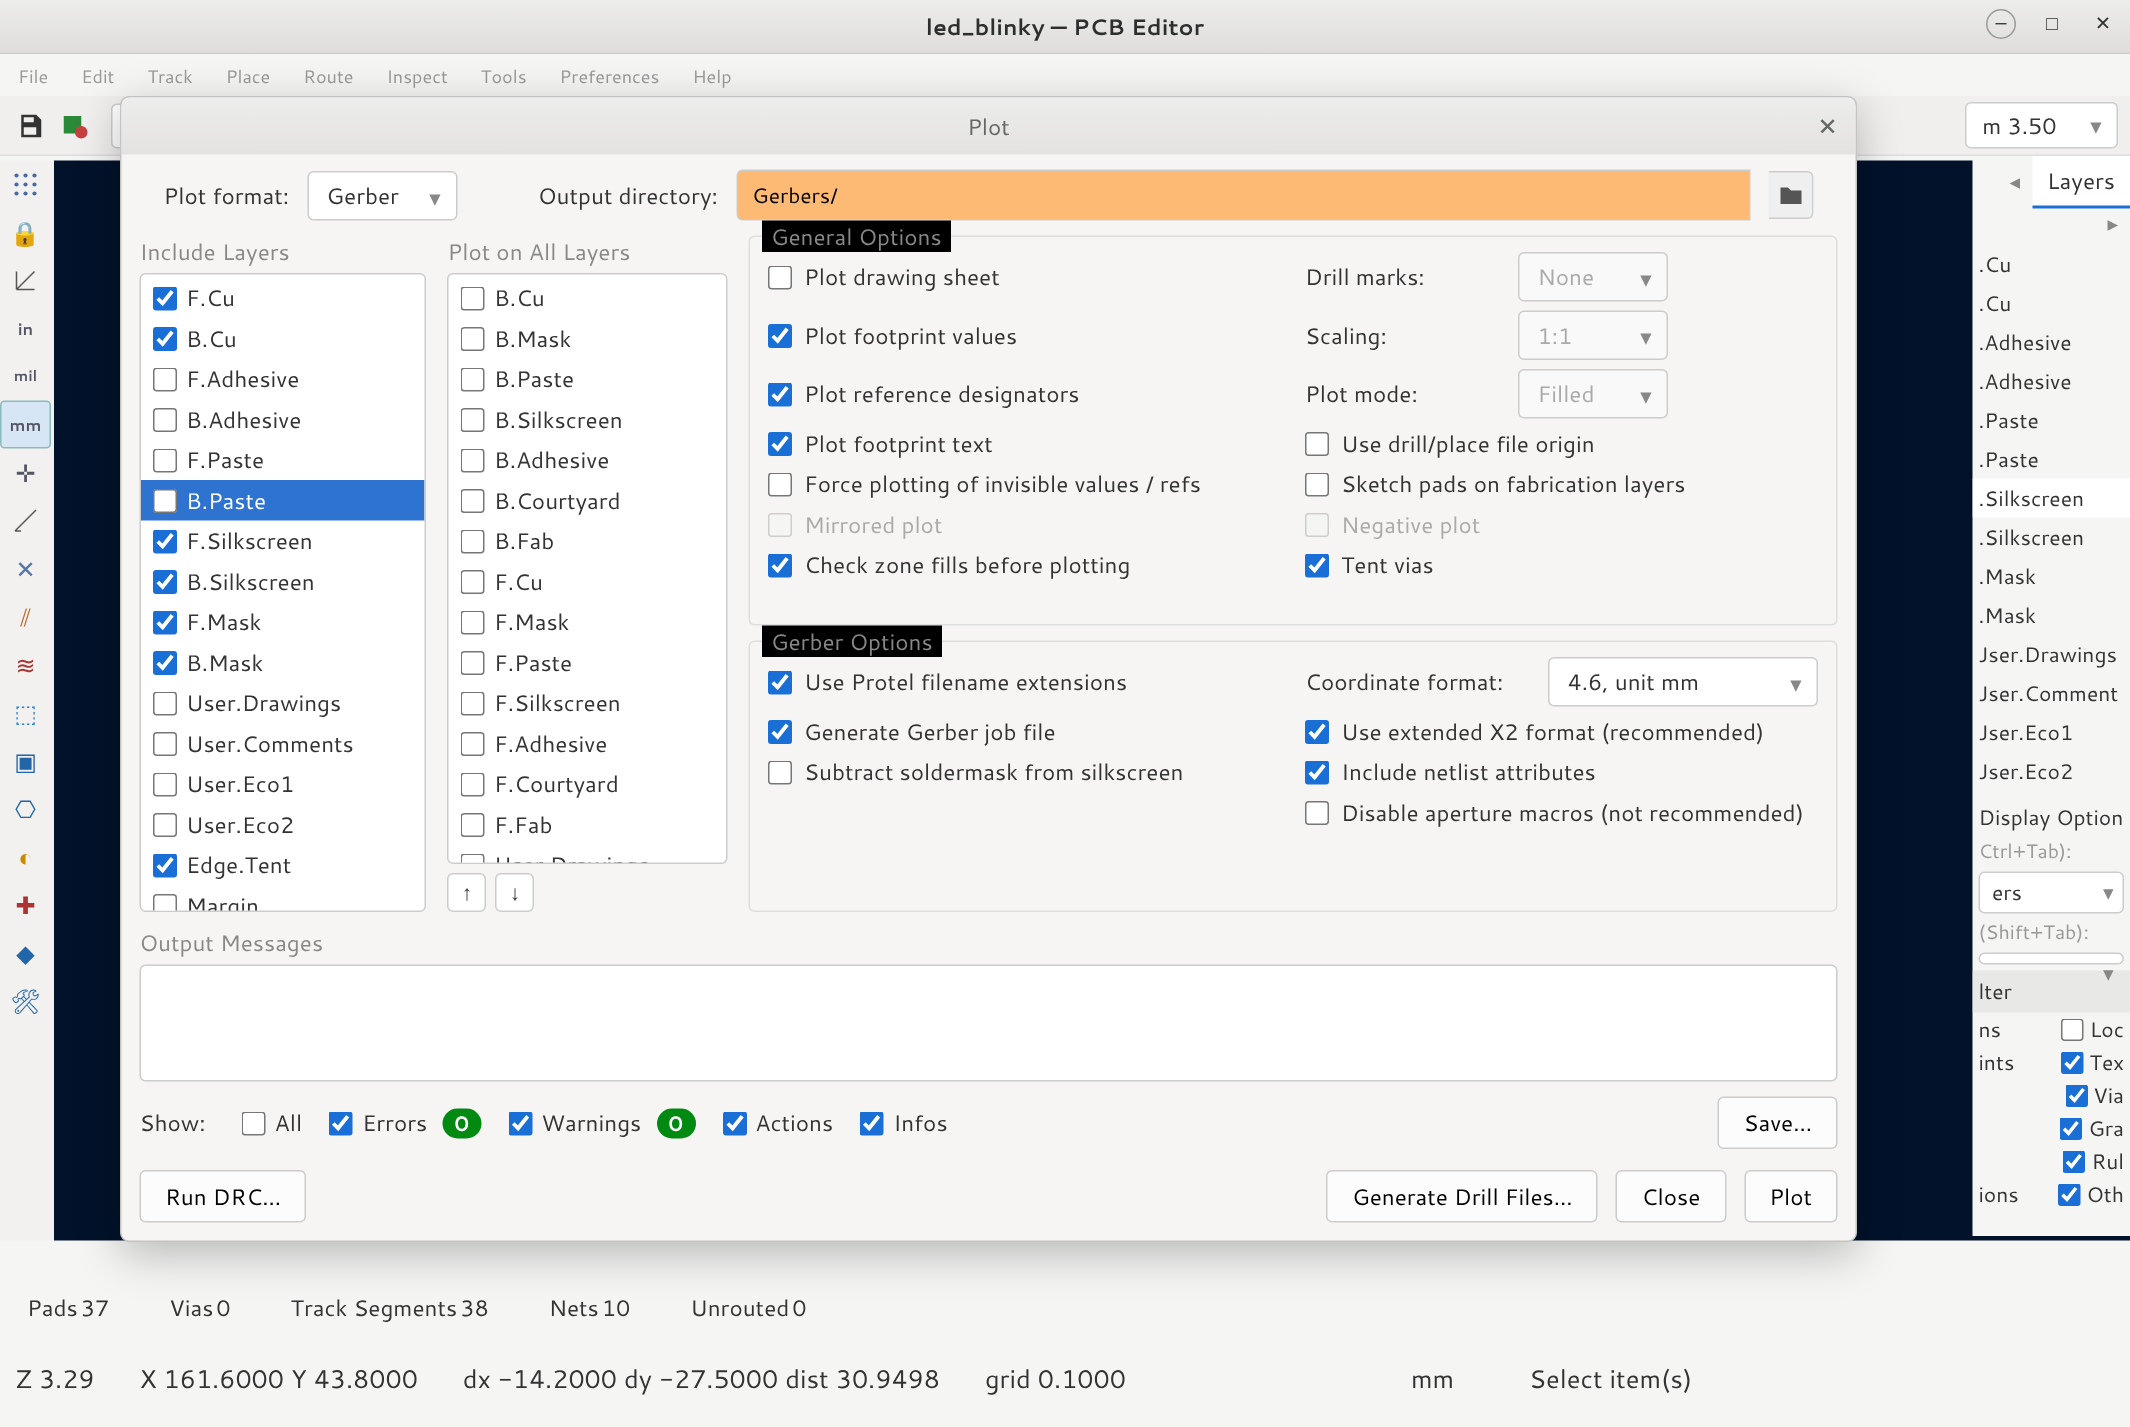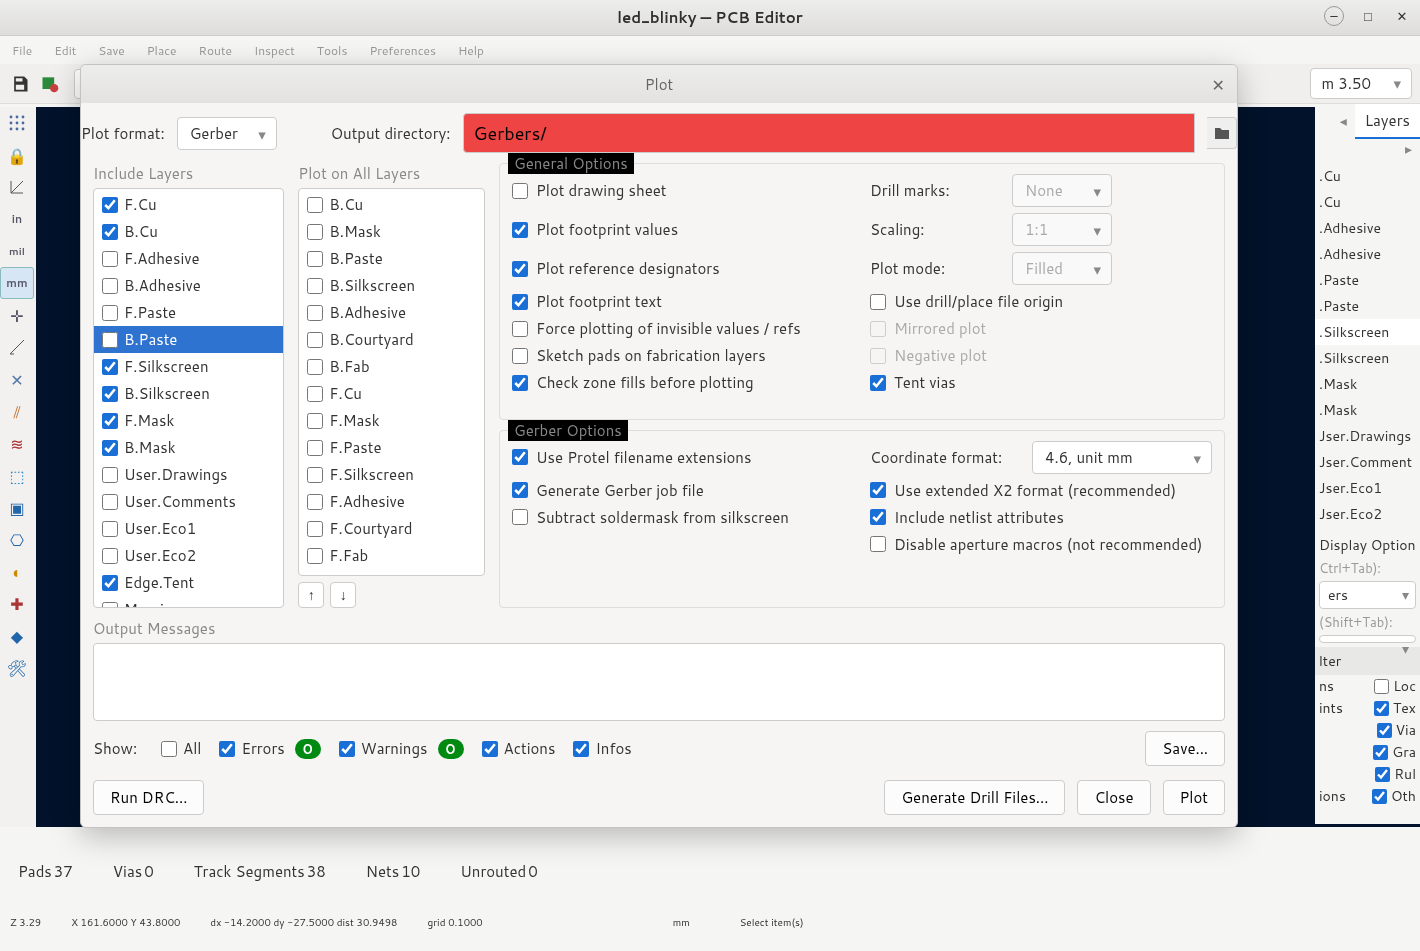--- a/index.html
+++ b/index.html
@@ -42,34 +42,34 @@
   .rp-head { padding:4px; font-weight:500; white-space:nowrap;}
   .rp-hint { color:#999; font-size:13px; padding:0 4px;}
   .rp-combo { border:1px solid #ccc; border-radius:4px; padding:3px 20px 3px 8px; margin:4px; background:#fff; position:relative;}
   .rp-combo::after{content:"▾"; position:absolute; right:6px; color:#888;}
   .rp-filter-row { display:flex; justify-content:space-between; align-items:center; padding:1px 4px;}
   .rp-chk { width:15px; height:15px; accent-color:#1a6fd6;}
   
   
   .status1 { position:absolute; left:0; bottom:48px; right:0; height:46px; background:#f5f5f4; display:flex; align-items:flex-start; padding:4px 18px; font-size:15px; gap:40px;}
   .status1 .col { display:flex; gap:2px;}
-  .status2 { position:absolute; left:0; bottom:14px; right:0; height:30px; background:#f5f5f4; display:flex; align-items:center; padding:0 10px; font-size:10px; gap:30px;}
+  .status2 { position:absolute; left:0; bottom:14px; right:0; height:30px; background:#f5f5f4; display:flex; align-items:flex-start; padding:0 10px; font-size:17px; gap:30px;}
   
   
   .dialog { position:absolute; left:80px; top:64px; width:1158px; height:764px; background:#f6f5f3; border:1px solid #c3c3c3; border-radius:6px; box-shadow: 0 8px 30px rgba(0,0,0,.25); display:flex; flex-direction:column; }
   .dlg-title { height:38px; display:flex; align-items:center; justify-content:center; background:linear-gradient(#ededec,#e3e2e0); border-radius:6px 6px 0 0; position:relative; }
   .dlg-title-text { font-size:15px; color:#666; }
   .dlg-close { position:absolute; right:12px; top:8px; font-size:16px; color:#666; }
   
-  .dlg-toprow { display:flex; align-items:center; gap:12px; padding:10px 0; }
+  .dlg-toprow { display:flex; align-items:center; gap:12px; padding:10px 28px; }
   .fld-label { font-size:15px; color:#333; }
   .combo { border:1px solid #ccc; border-radius:4px; padding:5px 36px 5px 12px; background:#fff; position:relative; min-width:100px;}
   .combo::after { content:"▾"; position:absolute; right:10px; top:6px; color:#888;}
   .combo.disabled { color:#aaa; background:#f9f9f9;}
-  .text-input { flex:1; border:1px solid #ccc; border-radius:4px 0 0 4px; padding:6px 10px; background:#ef4444; font-size:18px;}
+  .text-input { flex:1; border:1px solid #ccc; border-radius:4px 0 0 4px; padding:6px 10px; background:#fdba74; font-size:14px;}
   .browse-btn { width:30px; height:32px; border:1px solid #ccc; border-left:none; border-radius:0 4px 4px 0; background:#efefef; display:flex; align-items:center; justify-content:center;}
   
   .dlg-main { flex:1; display:flex; gap:14px; padding:0 12px 10px 12px; min-height:0;}
   
   .layer-col { width:205px; display:flex; flex-direction:column;}
   .layer-col2 { width:200px; display:flex; flex-direction:column;}
   .col-label { color:#888; font-size:15px; margin-bottom:4px;}
   .layer-list { flex:1; border:1px solid #ccc; border-radius:4px; background:#fff; overflow:hidden; padding:2px 0;}
   .layer-item { display:flex; align-items:center; gap:6px; padding:3px 8px; font-size:15px;}
   .layer-item.selected { background:#2f73d0; color:#fff;}
@@ -111,21 +111,21 @@
   <div class="win-controls">
     <span class="win-btn win-min">–</span>
     <span class="win-btn">□</span>
     <span class="win-btn">✕</span>
   </div>
 </div>
 
 <div class="menubar" id="menubar">
     <span>File</span>
     <span>Edit</span>
-    <span>Save</span>
+    <span>Track</span>
     <span>Place</span>
     <span>Route</span>
     <span>Inspect</span>
     <span>Tools</span>
     <span>Preferences</span>
     <span>Help</span>
   </div>
 
 <div class="toolbar">
   <span class="tb-icon save-icon">
@@ -483,27 +483,27 @@
               <span>Plot footprint text</span>
             </label>
             <label class="chk-row">
               <input type="checkbox" style="">
               <span>Use drill/place file origin</span>
             </label>
             <label class="chk-row">
               <input type="checkbox" style="">
               <span>Force plotting of invisible values / refs</span>
             </label>
+            <label class="chk-row">
+              <input type="checkbox" style="">
+              <span>Sketch pads on fabrication layers</span>
+            </label>
             <label class="chk-row disabled">
               <input type="checkbox" disabled="" style="">
               <span>Mirrored plot</span>
-            </label>
-            <label class="chk-row">
-              <input type="checkbox" style="">
-              <span>Sketch pads on fabrication layers</span>
             </label>
             <label class="chk-row disabled">
               <input type="checkbox" disabled="" style="">
               <span>Negative plot</span>
             </label>
             <label class="chk-row">
               <input type="checkbox" checked="" style="">
               <span>Check zone fills before plotting</span>
             </label>
             <label class="chk-row">

